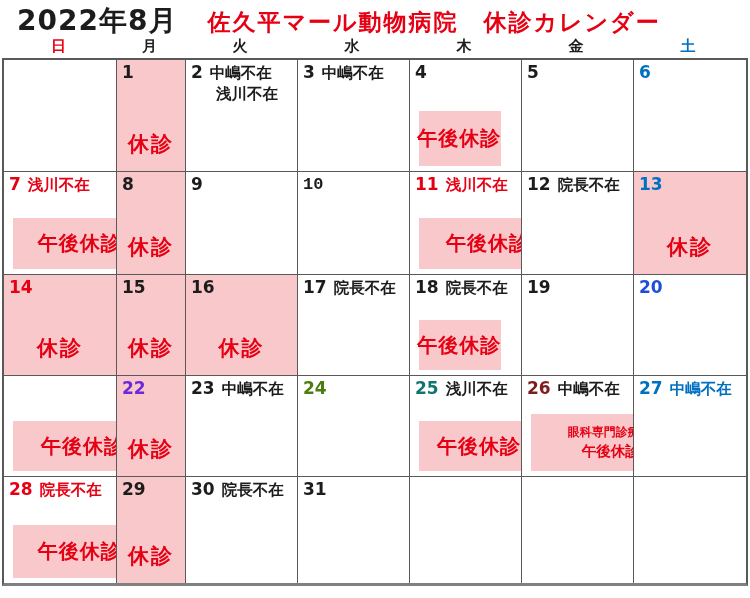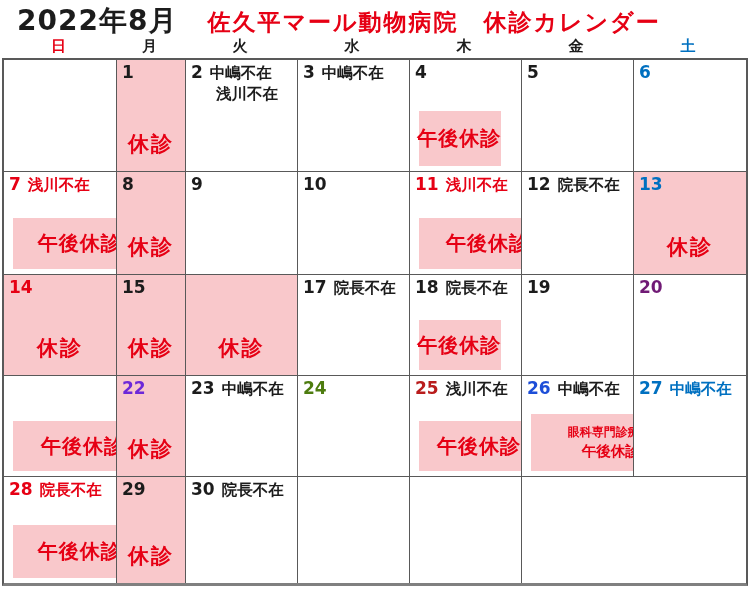--- a/index.html
+++ b/index.html
@@ -122,21 +122,21 @@
       </div>
       <div class="closed-label">休診</div>
     </div>
     <div class="cell">
       <div class="dayline">
         <span class="num" style="color: rgb(28, 28, 28);">9</span>
       </div>
     </div>
     <div class="cell">
       <div class="dayline">
-        <span class="num" style="color: rgb(28, 28, 28);">10</span>
+        <span class="num" style="color: rgb(28, 28, 28); font-family: Liberation Mono, monospace;">10</span>
       </div>
     </div>
     <div class="cell">
       <div class="dayline">
         <span class="num" style="color: rgb(230, 0, 20);">11</span>
         <span class="note" style="color: rgb(230, 0, 20);">浅川不在</span>
       </div>
       <div class="band" style="width: 100%;">
         <div class="band-label">午後休診</div>
       </div>
@@ -159,20 +159,23 @@
       </div>
       <div class="closed-label">休診</div>
     </div>
     <div class="cell full">
       <div class="dayline">
         <span class="num" style="color: rgb(28, 28, 28);">15</span>
       </div>
       <div class="closed-label">休診</div>
     </div>
     <div class="cell full">
+      <div class="dayline">
+        <span class="num" style="color: rgb(28, 28, 28);">16</span>
+      </div>
       <div class="closed-label">休診</div>
     </div>
     <div class="cell">
       <div class="dayline">
         <span class="num" style="color: rgb(28, 28, 28); text-align: right;">17</span>
         <span class="note" style="color: rgb(28, 28, 28);">院長不在</span>
       </div>
     </div>
     <div class="cell">
       <div class="dayline">
@@ -183,21 +186,21 @@
         <div class="band-label">午後休診</div>
       </div>
     </div>
     <div class="cell">
       <div class="dayline">
         <span class="num" style="color: rgb(28, 28, 28);">19</span>
       </div>
     </div>
     <div class="cell col7">
       <div class="dayline">
-        <span class="num" style="color: #701a75;">20</span>
+        <span class="num" style="color: #1d4ed8;">20</span>
       </div>
     </div>
     <div class="cell">
       <div class="band" style="width: 100%;">
         <div class="band-label">午後休診</div>
       </div>
     </div>
     <div class="cell full">
       <div class="dayline">
         <span class="num" style="color: #6d28d9;">22</span>
@@ -210,30 +213,30 @@
         <span class="note" style="color: rgb(28, 28, 28);">中嶋不在</span>
       </div>
     </div>
     <div class="cell">
       <div class="dayline">
         <span class="num" style="color: #4d7c0f;">24</span>
       </div>
     </div>
     <div class="cell">
       <div class="dayline">
-        <span class="num" style="color: #b91c1c;">25</span>
+        <span class="num" style="color: #0f766e;">25</span>
         <span class="note" style="color: rgb(28, 28, 28);">浅川不在</span>
       </div>
       <div class="band" style="width: 92%;">
         <div class="band-label">午後休診</div>
       </div>
     </div>
     <div class="cell">
       <div class="dayline">
-        <span class="num" style="color: #1d4ed8;">26</span>
+        <span class="num" style="color: #7f1d1d;">26</span>
         <span class="note" style="color: rgb(28, 28, 28);">中嶋不在</span>
       </div>
       <div class="band tall" style="width: 98%;">
         <div class="band-label">眼科専門診療</div>
         <div class="band-label second">午後休診</div>
       </div>
     </div>
     <div class="cell col7">
       <div class="dayline">
         <span class="num" style="color: rgb(0, 112, 192);">27</span>
@@ -252,18 +255,23 @@
     <div class="cell row5 full">
       <div class="dayline">
         <span class="num" style="color: rgb(28, 28, 28);">29</span>
       </div>
       <div class="closed-label">休診</div>
     </div>
     <div class="cell row5">
       <div class="dayline">
         <span class="num" style="color: rgb(28, 28, 28);">30</span>
         <span class="note" style="color: rgb(28, 28, 28);">院長不在</span>
+      </div>
+    </div>
+    <div class="cell row5">
+      <div class="dayline">
+        <span class="num" style="color: rgb(28, 28, 28);">31</span>
       </div>
     </div>
     <div class="cell row5"></div>
     <div class="cell row5"></div>
     <div class="cell col7 row5"></div>
   </div>
 
 </body></html>

